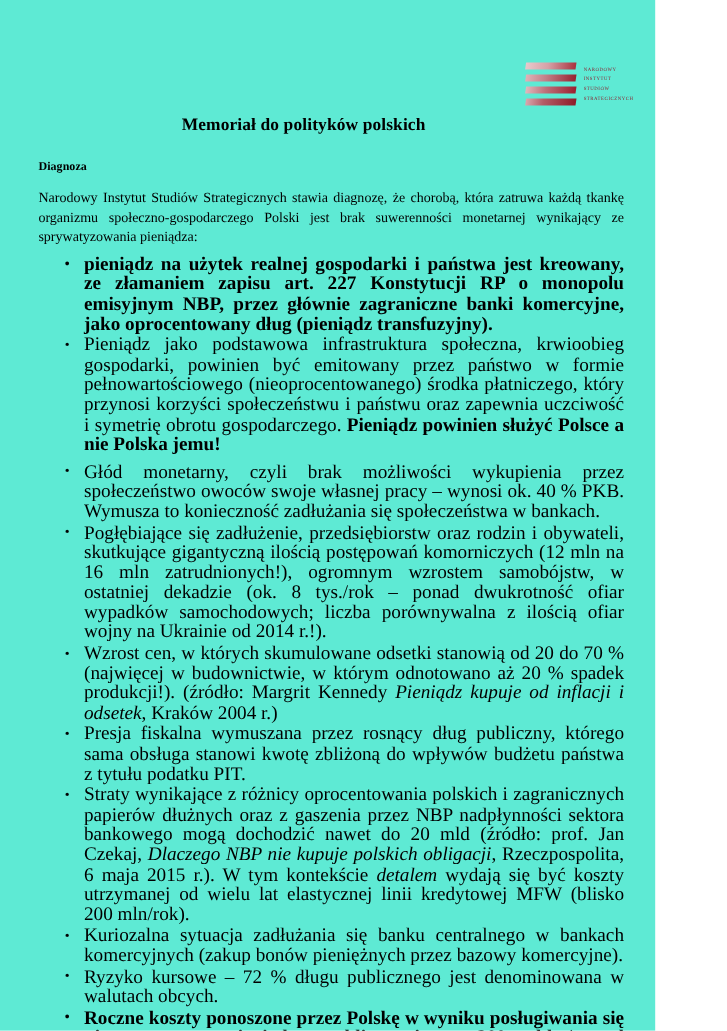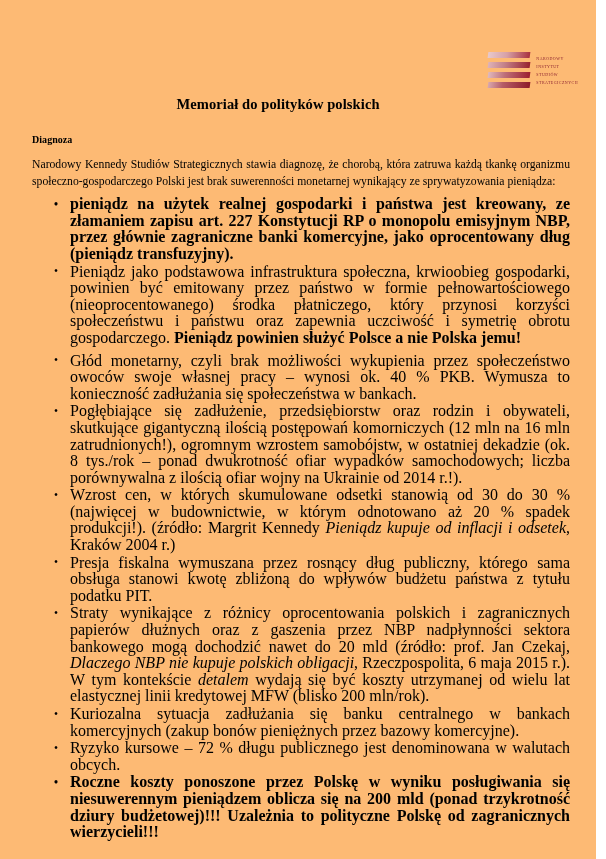--- a/index.html
+++ b/index.html
@@ -9,25 +9,25 @@
   }
   body {
     width: 606px;
     height: 859px;
     overflow: hidden;
     font-family: "Liberation Serif", "DejaVu Serif", serif;
     color: #000000;
   }
   .page {
     position: relative;
-    width: 596px;
+    width: 546px;
     height: 859px;
     box-sizing: border-box;
     padding: 0 26px 0 32px;
-    background: #fdba74;
+    background: #5eead4;
   }
 
   
   .logo-block {
     position: absolute;
     top: 52px;
     right: 18px;
     display: flex;
     align-items: center;
     gap: 6px;
@@ -130,29 +130,29 @@
       <span>Instytut</span>
       <span>Studiów</span>
       <span>Strategicznych</span>
     </div>
   </div>
 
   <h1 class="doc-title">Memoriał do polityków polskich</h1>
 
   <div id="sections-root">
       <h2 class="section-heading">Diagnoza</h2>
-      <p class="intro">Narodowy Kennedy Studiów Strategicznych stawia diagnozę, że chorobą, która zatruwa każdą tkankę organizmu społeczno-gospodarczego Polski jest brak suwerenności monetarnej wynikający ze sprywatyzowania pieniądza:</p>
+      <p class="intro">Narodowy Instytut Studiów Strategicznych stawia diagnozę, że chorobą, która zatruwa każdą tkankę organizmu społeczno-gospodarczego Polski jest brak suwerenności monetarnej wynikający ze sprywatyzowania pieniądza:</p>
       <ul class="bullets">
         <li class="bold"><span class="run bold">pieniądz na użytek realnej gospodarki i państwa jest kreowany, ze złamaniem zapisu art. 227 Konstytucji RP o monopolu emisyjnym NBP, przez głównie zagraniczne banki komercyjne, jako oprocentowany dług (pieniądz transfuzyjny).</span></li>
         <li><span class="run">Pieniądz jako podstawowa infrastruktura społeczna, krwioobieg gospodarki, powinien być emitowany przez państwo w formie pełnowartościowego (nieoprocentowanego) środka płatniczego, który przynosi korzyści społeczeństwu i państwu oraz zapewnia uczciwość i symetrię obrotu gospodarczego. </span><span class="run bold">Pieniądz powinien służyć Polsce a nie Polska jemu!</span></li>
       </ul>
       <ul class="bullets">
         <li><span class="run">Głód monetarny, czyli brak możliwości wykupienia przez społeczeństwo owoców swoje własnej pracy – wynosi ok. 40 % PKB. Wymusza to konieczność zadłużania się społeczeństwa w bankach.</span></li>
         <li><span class="run">Pogłębiające się zadłużenie, przedsiębiorstw oraz rodzin i obywateli, skutkujące gigantyczną ilością postępowań komorniczych (12 mln na 16 mln zatrudnionych!), ogromnym wzrostem samobójstw, w ostatniej dekadzie (ok. 8 tys./rok – ponad dwukrotność ofiar wypadków samochodowych; liczba porównywalna z ilością ofiar wojny na Ukrainie od 2014 r.!).</span></li>
-        <li><span class="run">Wzrost cen, w których skumulowane odsetki stanowią od 30 do 30 % (najwięcej w budownictwie, w którym odnotowano aż 20 % spadek produkcji!). (źródło: Margrit Kennedy </span><span class="run ital">Pieniądz kupuje od inflacji i odsetek</span><span class="run">, Kraków 2004 r.)</span></li>
+        <li><span class="run">Wzrost cen, w których skumulowane odsetki stanowią od 20 do 70 % (najwięcej w budownictwie, w którym odnotowano aż 20 % spadek produkcji!). (źródło: Margrit Kennedy </span><span class="run ital">Pieniądz kupuje od inflacji i odsetek</span><span class="run">, Kraków 2004 r.)</span></li>
         <li><span class="run">Presja fiskalna  wymuszana przez rosnący dług publiczny, którego sama obsługa stanowi kwotę zbliżoną do wpływów budżetu państwa z tytułu podatku PIT.</span></li>
         <li><span class="run">Straty wynikające z różnicy oprocentowania polskich i zagranicznych papierów dłużnych oraz z gaszenia przez NBP nadpłynności sektora bankowego mogą dochodzić nawet do 20 mld (źródło: prof. Jan Czekaj, </span><span class="run ital">Dlaczego NBP nie kupuje polskich obligacji</span><span class="run">, Rzeczpospolita, 6 maja 2015 r.). W tym kontekście </span><span class="run ital">detalem</span><span class="run"> wydają  się być koszty utrzymanej od wielu lat elastycznej linii kredytowej MFW (blisko 200 mln/rok).</span></li>
         <li><span class="run">Kuriozalna sytuacja zadłużania się banku centralnego w bankach komercyjnych (zakup bonów pieniężnych przez bazowy komercyjne).</span></li>
         <li><span class="run">Ryzyko kursowe – 72 % długu publicznego jest denominowana w walutach obcych.</span></li>
         <li class="bold"><span class="run bold">Roczne koszty ponoszone przez Polskę w wyniku posługiwania się niesuwerennym pieniądzem oblicza się na 200 mld (ponad trzykrotność dziury budżetowej)!!! Uzależnia to polityczne Polskę od zagranicznych wierzycieli!!!</span></li>
       </ul>
     </div>
 
 </div>
 

